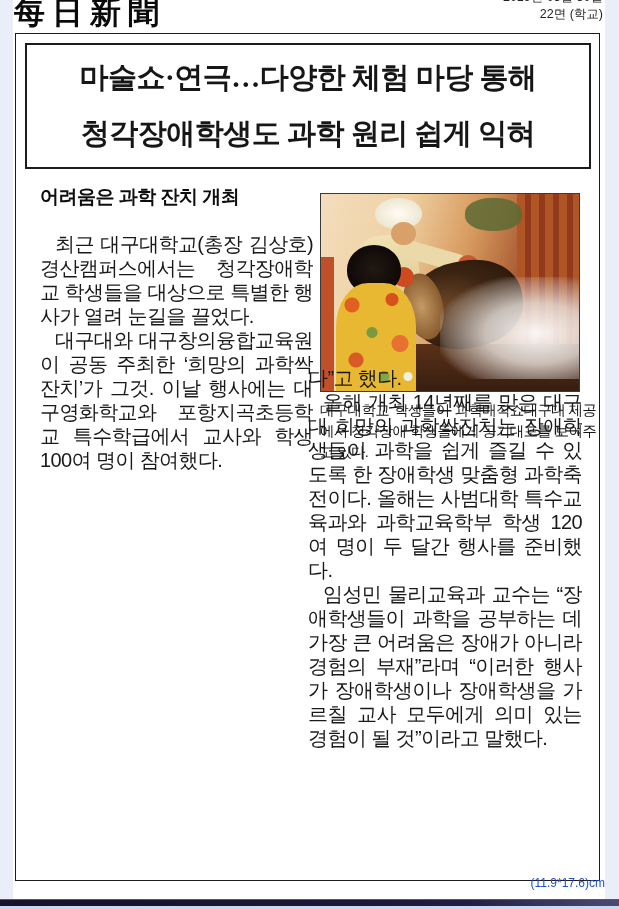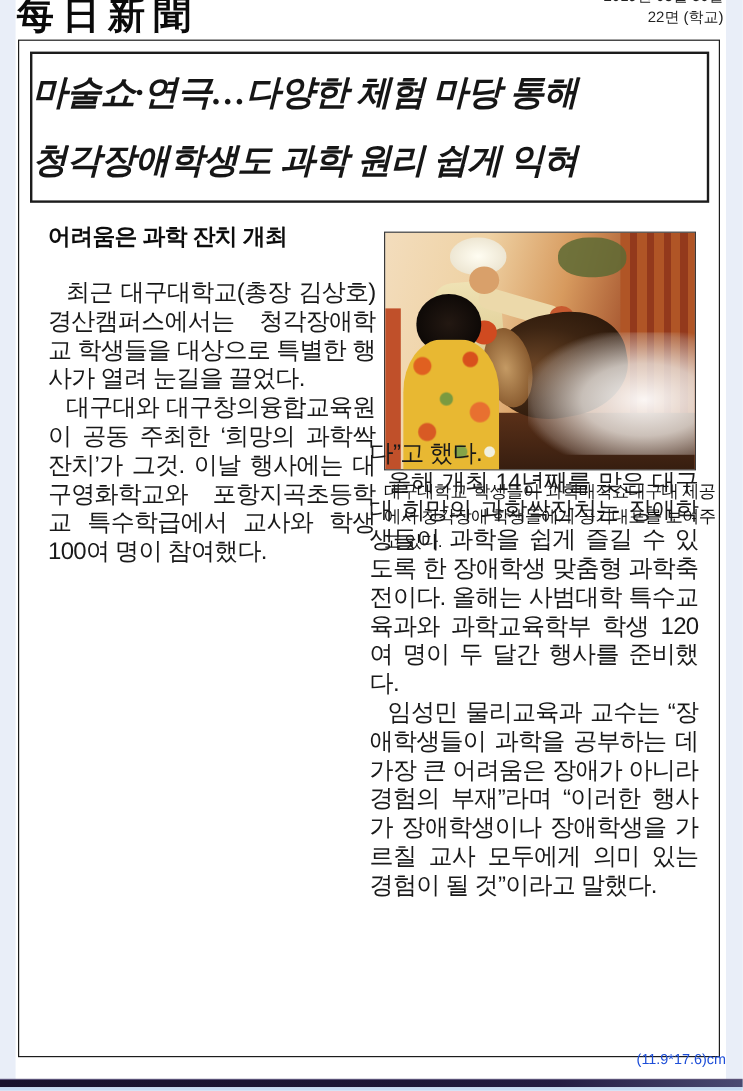--- a/index.html
+++ b/index.html
@@ -27,23 +27,22 @@
   }
 
   
   .outer-box{
     position:absolute;left:15px;top:33px;width:583px;height:846px;
     border:1.5px solid #1c1c1c;background:#fff;
   }
   .headline-box{
     position:absolute;left:9px;top:9px;width:562px;height:122px;
     border:2px solid #1c1c1c;
-    display:flex;flex-direction:column;justify-content:center;
+    display:flex;flex-direction:column;justify-content:center;align-items:center;
     gap:16px;
-    font-style:italic;
   }
   .headline-line{
     font-family:"Liberation Serif",serif;
     font-size:29px;font-weight:bold;color:#161616;
     letter-spacing:-0.5px;white-space:nowrap;
   }
 
   
   .col{position:absolute;top:146px;}
   .col-left{left:24px;width:273px;}

